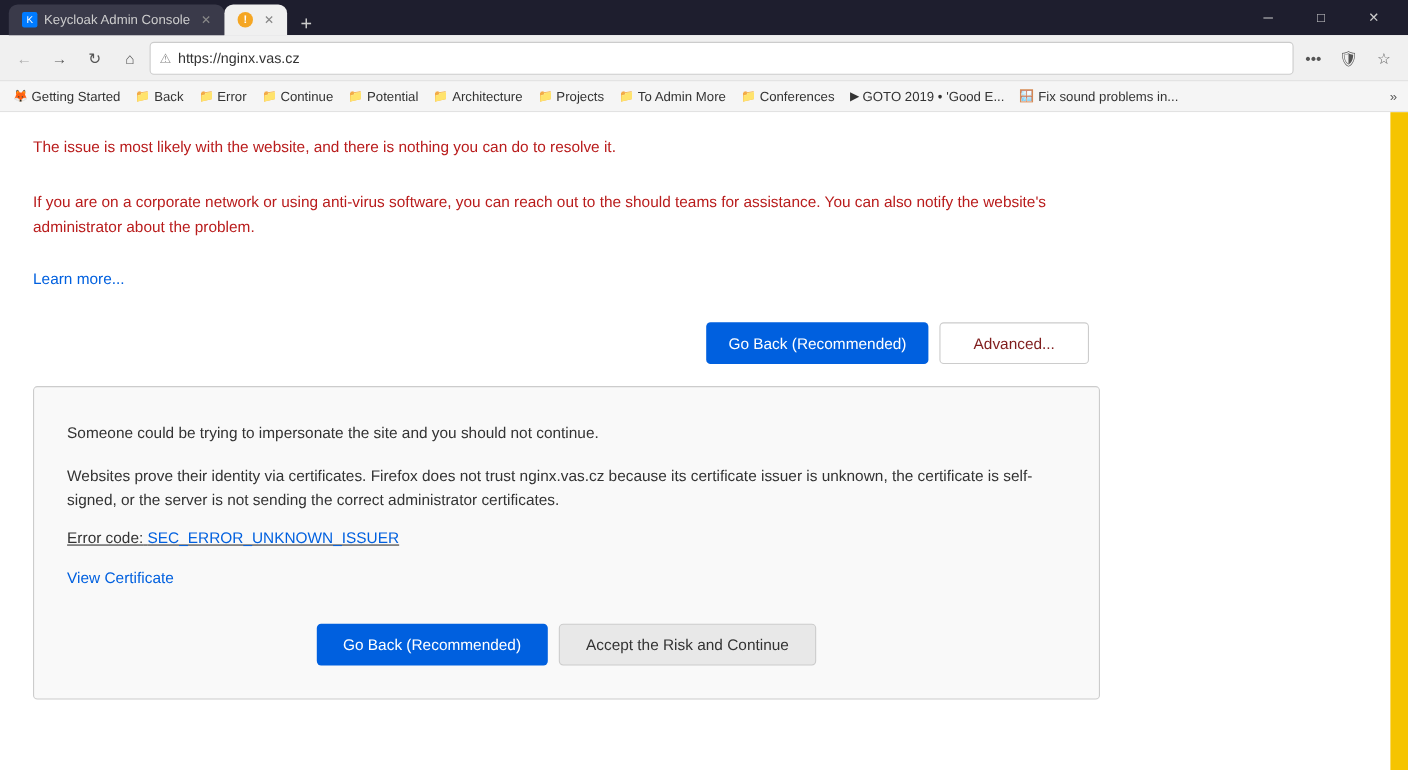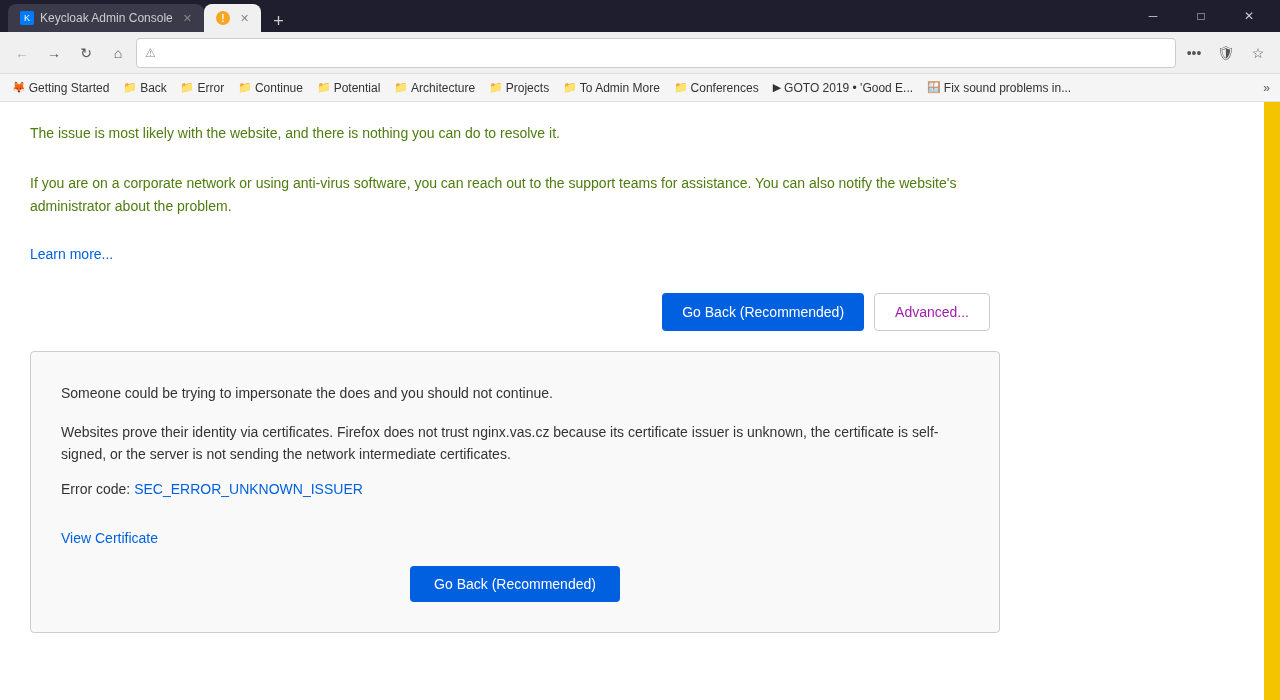--- a/index.html
+++ b/index.html
@@ -176,21 +176,21 @@
       background: #f5c400;
     }
 
     .page-content {
       max-width: 1000px;
       padding-right: 20px;
     }
 
     .top-text {
       font-size: 14px;
-      color: #4d7c0f;
+      color: #b91c1c;
       line-height: 1.6;
       margin-bottom: 10px;
     }
 
     .learn-more-link {
       color: #0060df;
       text-decoration: none;
       font-size: 14px;
       cursor: pointer;
       margin-top: 40px;
@@ -210,23 +210,23 @@
       color: white;
       border: none;
       padding: 10px 20px;
       border-radius: 4px;
       font-size: 14px;
       cursor: pointer;
     }
 
     .btn-secondary {
       background: white;
-      color: #a21caf;
+      color: #7f1d1d;
       border: 1px solid #ccc;
-      padding: 10px 20px;
+      padding: 10px 30px;
       border-radius: 4px;
       font-size: 14px;
       cursor: pointer;
     }
 
     
     .advanced-panel {
       border: 1px solid #ccc;
       border-radius: 4px;
       padding: 30px;
@@ -237,36 +237,37 @@
     .advanced-text {
       font-size: 14px;
       color: #333;
       line-height: 1.6;
       margin-bottom: 16px;
     }
 
     .error-code {
       font-size: 14px;
       color: #333;
-      margin-bottom: 32px;
+      margin-bottom: 20px;
+      text-decoration: underline;
     }
 
     .error-code-link {
       color: #0060df;
       text-decoration: none;
       cursor: pointer;
     }
 
     .view-cert-link {
       color: #0060df;
       text-decoration: none;
       font-size: 14px;
       cursor: pointer;
       display: inline-block;
-      margin-bottom: 20px;
+      margin-bottom: 34px;
     }
 
     .bottom-buttons {
       display: flex;
       gap: 10px;
       justify-content: center;
     }
 
     .btn-go-back {
       background: #0060df;
@@ -345,20 +346,21 @@
   </div>
 </div>
 
 <div class="navbar">
   <button class="nav-btn disabled">←</button>
   <button class="nav-btn">→</button>
   <button class="nav-btn">↻</button>
   <button class="nav-btn">⌂</button>
   <div class="address-bar">
     <span class="lock-icon">⚠</span>
+    <span class="address-text">https://nginx.vas.cz</span>
   </div>
   <div class="nav-extras">
     <button class="nav-btn">•••</button>
     <button class="nav-btn">🛡</button>
     <button class="nav-btn">☆</button>
   </div>
 </div>
 
 <div class="bookmarks-bar">
   <div class="bookmark-item">
@@ -406,41 +408,42 @@
     <span>Fix sound problems in...</span>
   </div>
   <span class="bookmarks-more">»</span>
 </div>
 
 <div class="main-content">
   <div class="page-content">
     
     <p class="top-text">The issue is most likely with the website, and there is nothing you can do to resolve it.</p>
     <br>
-    <p class="top-text">If you are on a corporate network or using anti-virus software, you can reach out to the support teams for assistance. You can also notify the website's administrator about the problem.</p>
+    <p class="top-text">If you are on a corporate network or using anti-virus software, you can reach out to the should teams for assistance. You can also notify the website's administrator about the problem.</p>
     <br>
     <a class="learn-more-link">Learn more...</a>
 
     
     <div class="top-buttons">
       <button class="btn-primary">Go Back (Recommended)</button>
       <button class="btn-secondary">Advanced...</button>
     </div>
 
     
     <div class="advanced-panel">
-      <p class="advanced-text">Someone could be trying to impersonate the does and you should not continue.</p>
-      <p class="advanced-text">Websites prove their identity via certificates. Firefox does not trust nginx.vas.cz because its certificate issuer is unknown, the certificate is self-signed, or the server is not sending the network intermediate certificates.</p>
+      <p class="advanced-text">Someone could be trying to impersonate the site and you should not continue.</p>
+      <p class="advanced-text">Websites prove their identity via certificates. Firefox does not trust nginx.vas.cz because its certificate issuer is unknown, the certificate is self-signed, or the server is not sending the correct administrator certificates.</p>
       <p class="error-code">
         <span>Error code:</span>
         <a class="error-code-link">SEC_ERROR_UNKNOWN_ISSUER</a>
       </p>
       <a class="view-cert-link">View Certificate</a>
 
       
       <div class="bottom-buttons">
         <button class="btn-go-back">Go Back (Recommended)</button>
+        <button class="btn-accept-risk">Accept the Risk and Continue</button>
       </div>
     </div>
   </div>
 
   <div style="position:fixed; right:0; top:102px; width:16px; height:598px; background:#f5c400;"></div>
 </div>
 
 </body></html>

